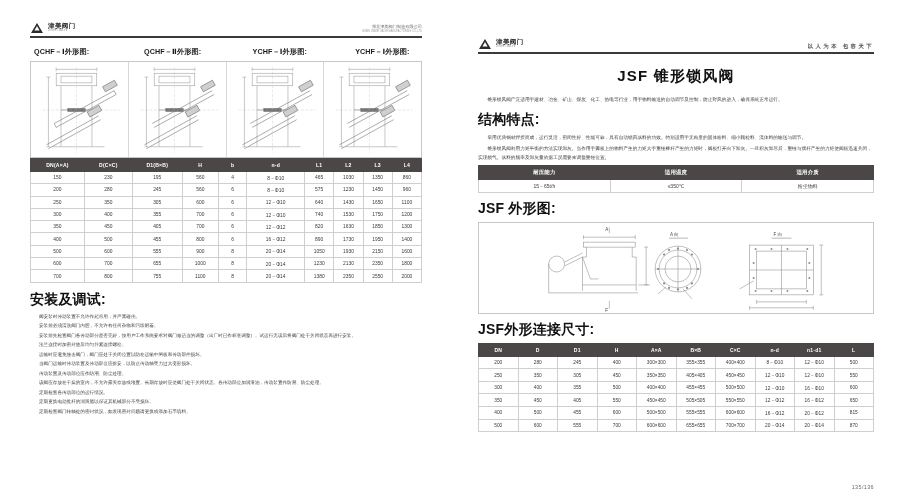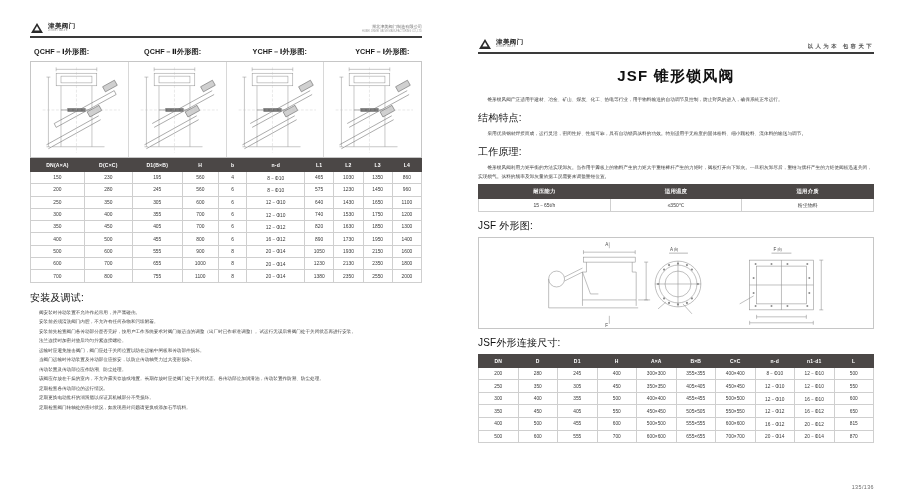--- a/index.html
+++ b/index.html
@@ -35,21 +35,21 @@
   .cap.c2{width:103px;}
   .cap.c3{width:95px;}
   .cap.c4{width:90px;}
 
   .draw-box{margin-top:4px;border:1px solid #c6c6c6;height:95px;background:#fff;display:flex;}
   .draw-cell{flex:1;position:relative;border-right:1px solid #d8d8d8;}
   .draw-cell:last-child{border-right:none;}
   .draw-cell svg{position:absolute;inset:0;width:100%;height:100%;}
 
   
-  .sec-head{font-size:10px;font-weight:normal;color:#111;margin:8px 0 4px;letter-spacing:.2px;}
+  .sec-head{font-size:14px;font-weight:bold;color:#111;margin:8px 0 4px;letter-spacing:.2px;}
   .sec-head.tight{margin-top:7px;}
 
   
   table{border-collapse:collapse;width:100%;table-layout:fixed;}
   th{background:#4b4746;color:#ffffff;font-size:5.1px;font-weight:bold;
      height:10px;border:1px solid #4b4746;letter-spacing:.2px;}
   td{font-size:4.9px;color:#3a3a3a;text-align:center;height:9.3px;
      border:1px solid #cfcfcf;background:#fff;}
   .tbl-chf th:nth-child(1),.tbl-chf td:nth-child(1){width:13%;}
   .tbl-chf th:nth-child(2),.tbl-chf td:nth-child(2){width:11.5%;}
@@ -400,21 +400,20 @@
     </div>
     <div class="rule"></div>
 
     <div class="title">JSF 锥形锁风阀</div>
 
     <p class="r-para">锥形锁风阀广泛适用于建材、冶金、矿山、煤炭、化工、热电等行业，用于物料输送的自动调节及控制，防止野风的进入，确保系统正常运行。</p>
 
     <div id="right-sections">
         <div class="sec-head tight">结构特点:</div>
         <p class="r-para">采用优质钢材焊接而成，运行灵活，密闭性好、性能可靠，具有自动锁风落料的功效。特别适用于无粘度的固体粉料、细小颗粒料、流体料的输送与调节。</p>
-        <div class="sec-head tight">工作原理:</div>
         <p class="r-para">锥形锁风阀利用力矩平衡的方法实现卸灰。当作用于瓣板上的物料产生的力矩大于重锤棒杆产生的力矩时，阀板打开向下卸灰。一旦积灰卸尽后，重锤与摆杆产生的力矩使阀板迅速关闭，实现锁气。落料的频率及卸灰量依据工况需要来调整重锤位置。</p>
       </div>
 
     <table class="tbl-perf">
       <thead>
           <tr id="perf-head">
             <th>耐压能力</th>
             <th>适用温度</th>
             <th>适用介质</th>
           </tr>

